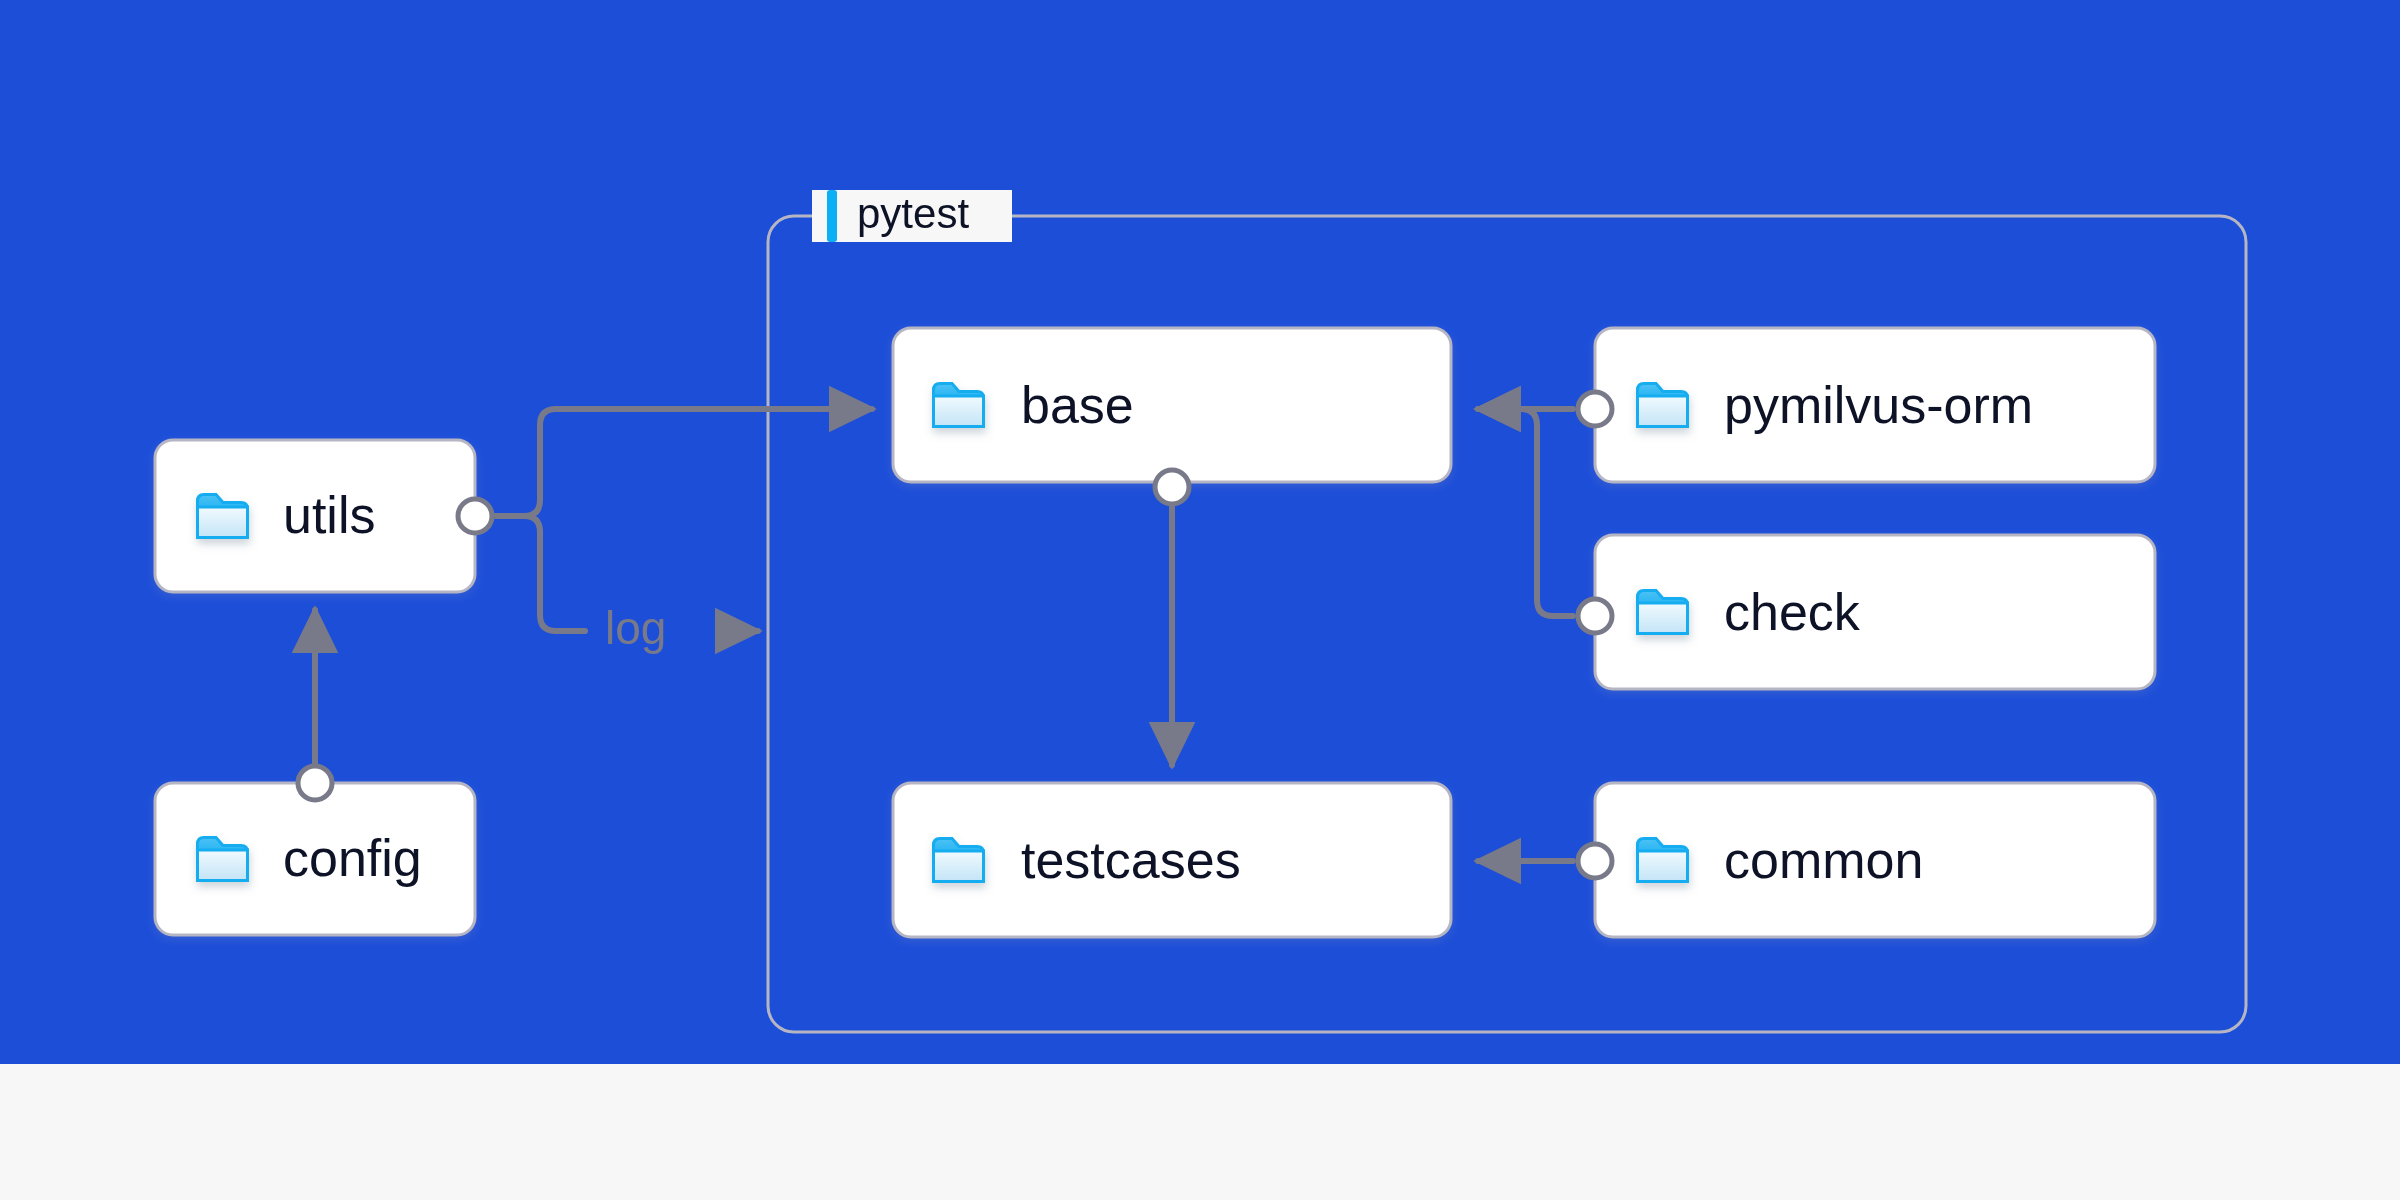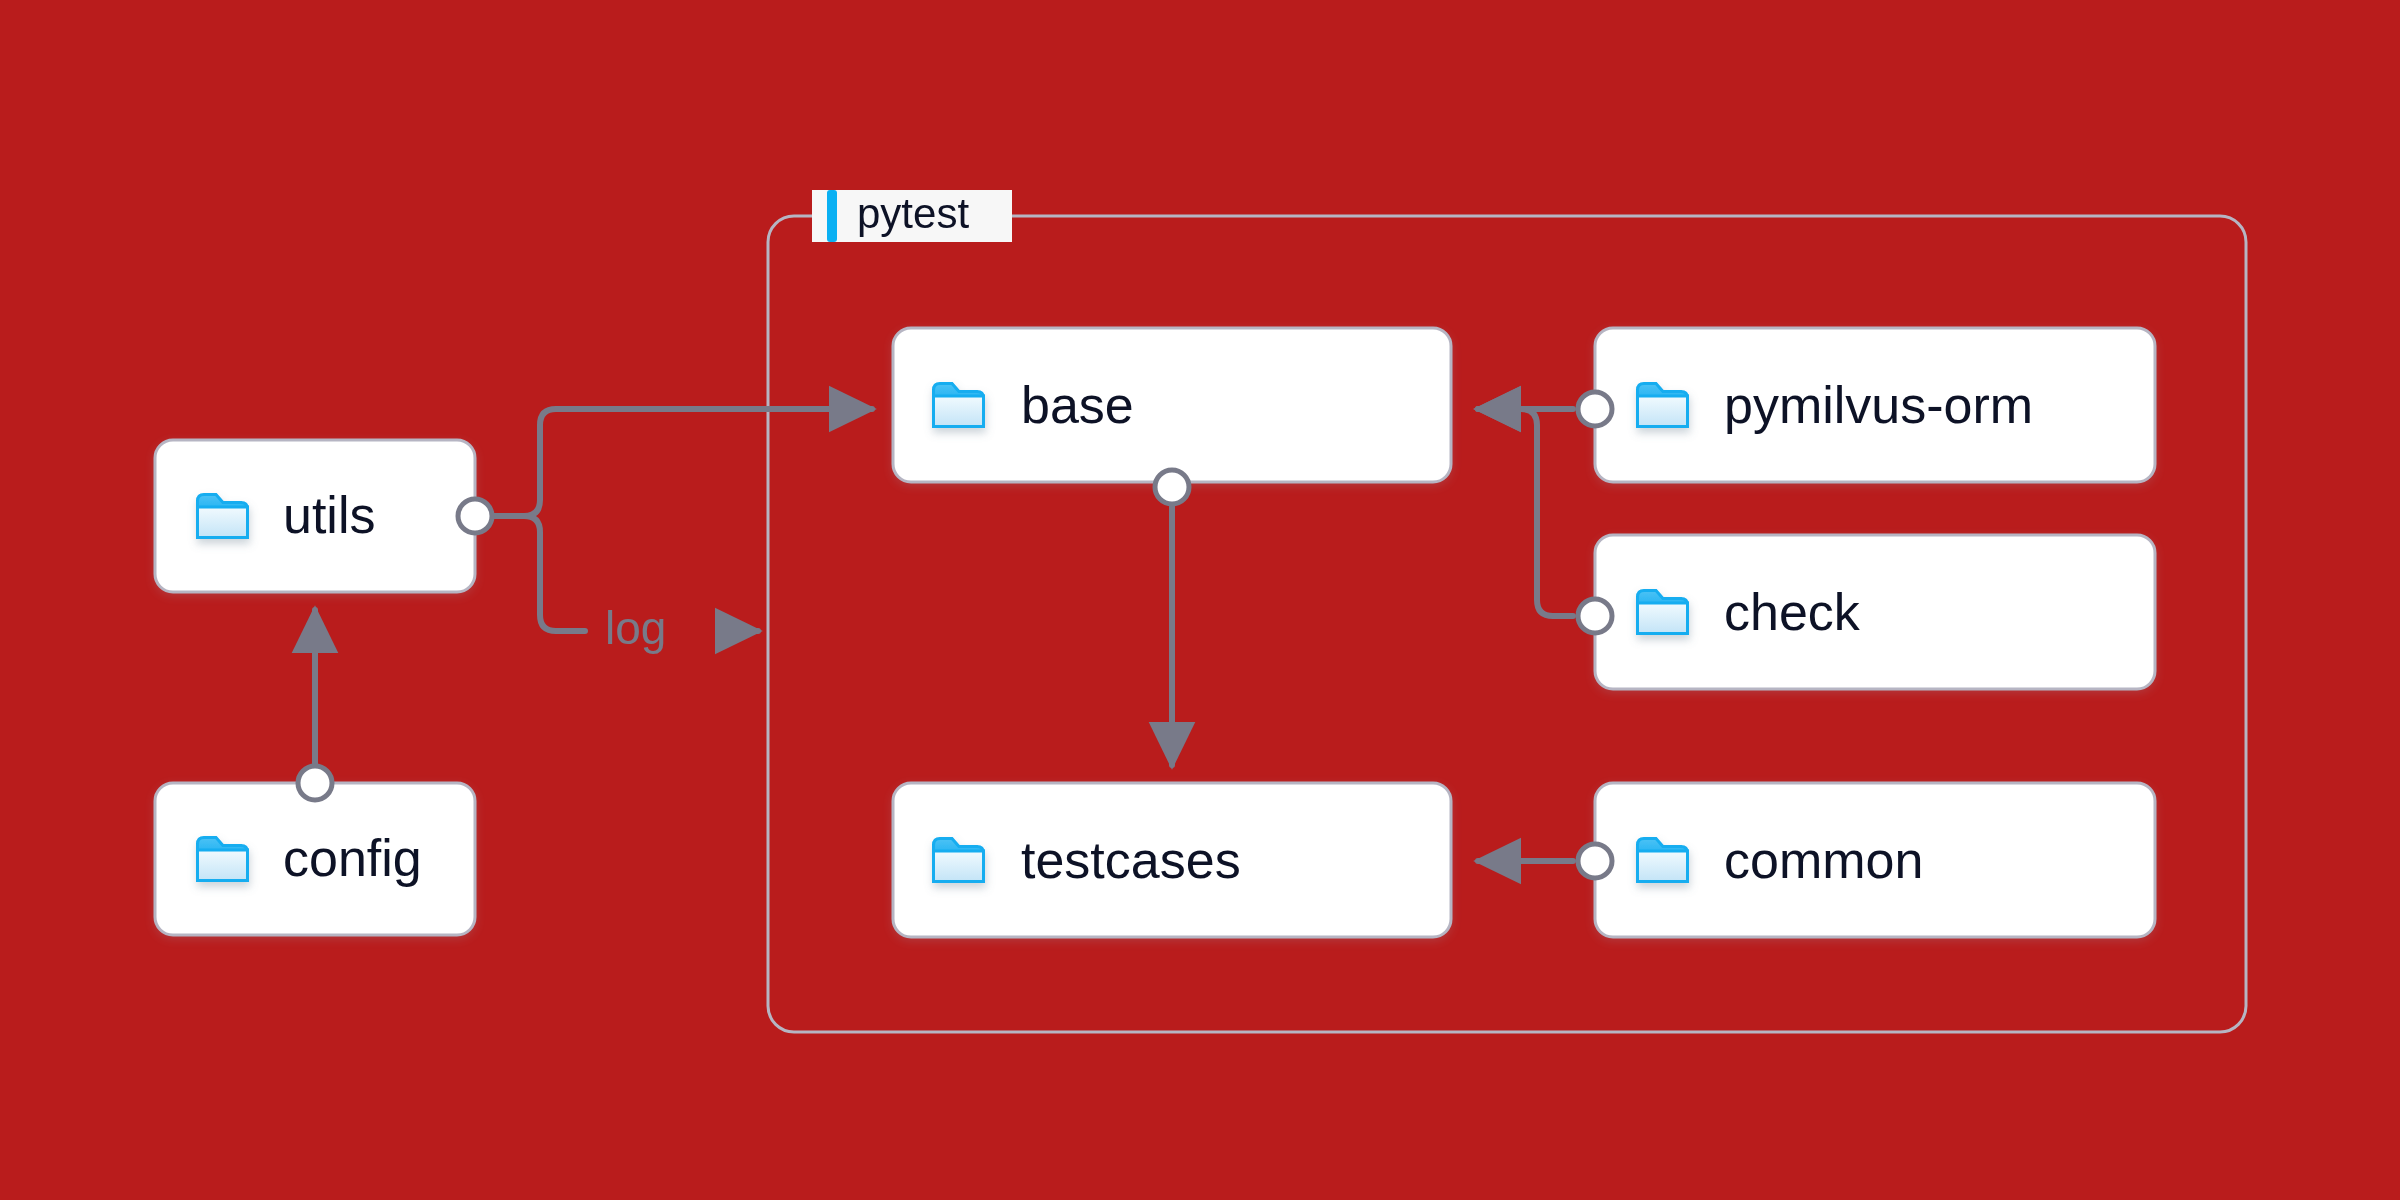--- a/index.html
+++ b/index.html
@@ -9,22 +9,22 @@
   }
   body {
     width: 2400px;
     height: 1200px;
     overflow: hidden;
     font-family: "Liberation Sans", sans-serif;
   }
   #stage {
     position: relative;
     width: 2400px;
-    height: 1200px;
-    background: #b91c1c;
+    height: 1064px;
+    background: #1d4ed8;
     text-decoration: underline;
   }
   #diagram-svg {
     position: absolute;
     left: 0;
     top: 0;
     width: 2400px;
     height: 1200px;
     display: block;
   }

